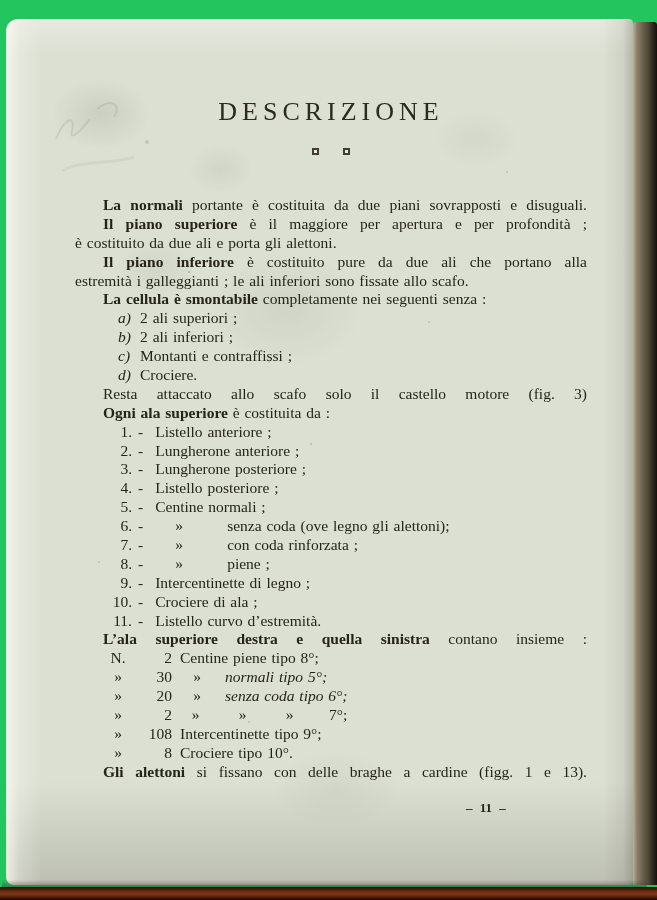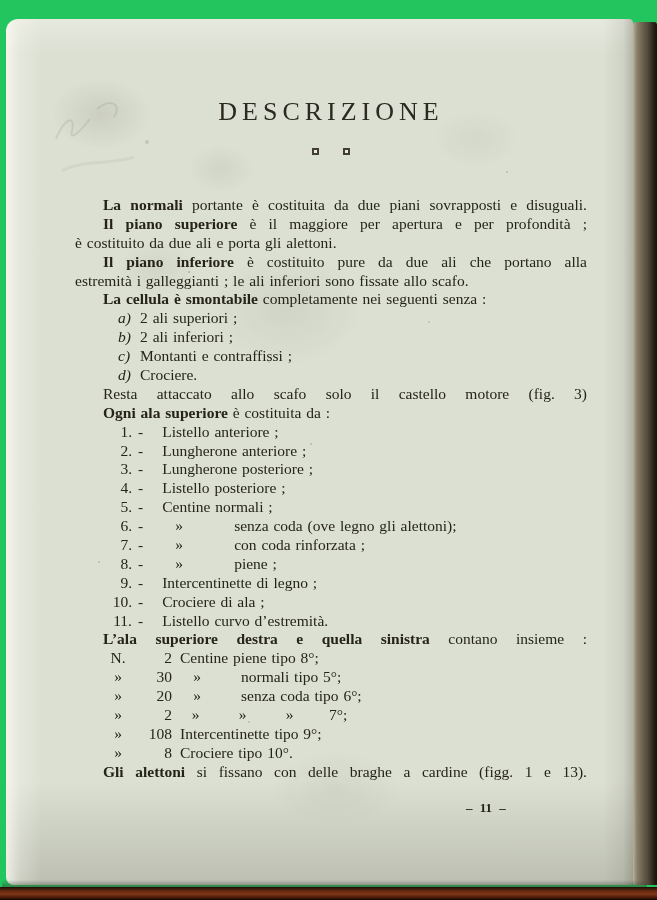--- a/index.html
+++ b/index.html
@@ -47,27 +47,27 @@
   .text{position:absolute;left:69px;top:177px;width:512px;font-size:15.5px;line-height:18.9px;
         color:#262419;word-spacing:1px;}
   .line{height:18.9px;white-space:nowrap;}
   .line.j{white-space:normal;text-align:justify;text-align-last:justify;}
   .para{text-indent:28px;}
   .letter{padding-left:43px;}
   .lt{font-style:italic;display:inline-block;width:22px;}
   .b{font-weight:700;}
   .n{display:inline-block;width:57px;text-align:right;}
   .pre{margin-left:6px;}
-  .tx{margin-left:19px;}
+  .tx{margin-left:12px;}
   .gc{display:inline-block;width:72px;text-align:center;}
   .cl{display:inline-block;width:20px;margin-left:33px;text-align:center;}
   .cn{display:inline-block;width:44px;text-align:right;}
   .ct{margin-left:8px;}
   .cg{display:inline-block;width:50px;text-align:center;}
-  .ct2{margin-left:19px;}
+  .ct2{margin-left:3px;font-style:italic;}
   .cgm{display:inline-block;width:47px;text-align:center;}
   .ct3{margin-left:16px;}
 
   .pageno{position:absolute;left:460px;top:781px;width:120px;text-align:left;
           font-size:13px;font-weight:700;word-spacing:4px;color:#23211a;}
 </style>
 </head>
 <body>
 
 <div id="screen">

